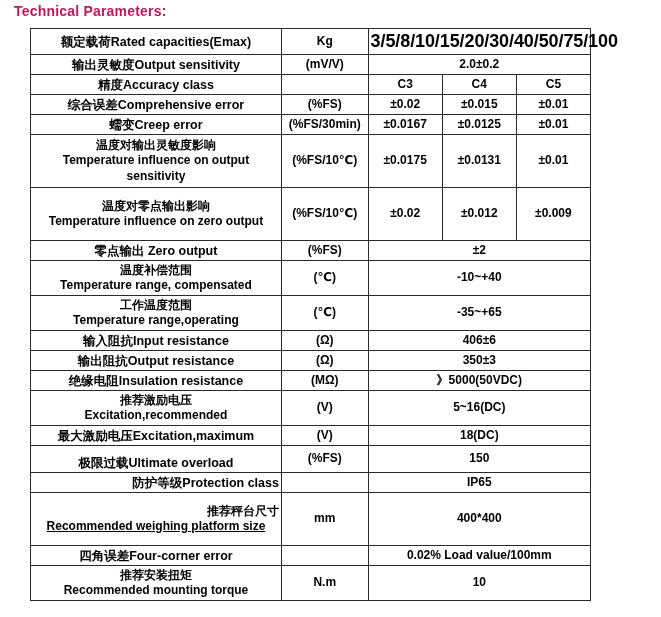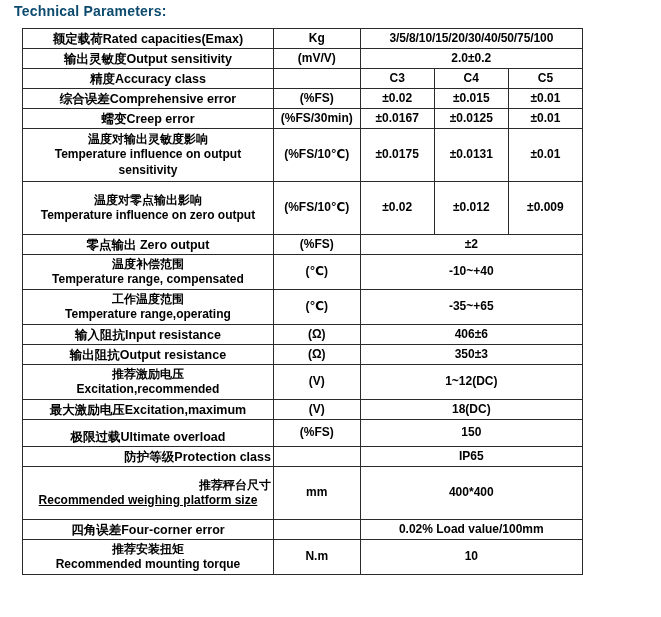--- a/index.html
+++ b/index.html
@@ -15,26 +15,26 @@
     overflow: hidden;
   }
 
   #page-title {
     position: absolute;
     left: 14px;
     top: 3px;
     font-size: 14px;
     font-weight: bold;
     letter-spacing: 0.2px;
-    color: #0c4a6e;
+    color: #be185d;
   }
 
   #spec-table-wrap {
     position: absolute;
-    left: 22px;
+    left: 30px;
     top: 28px;
     width: 561px;
   }
 
   table.spec {
     border-collapse: collapse;
     table-layout: fixed;
     width: 561px;
     background: #ffffff;
   }
@@ -74,21 +74,21 @@
   tr.r3 td { height: 53px; }
 
   .nowrapfit {
     display: block;
     white-space: nowrap;
     font-size: 12.5px;
   }
   .capacities {
     display: block;
     white-space: nowrap;
-    font-size: 12px;
+    font-size: 18px;
     letter-spacing: -0.1px;
   }
 </style>
 </head>
 <body>
 
 <div id="page-title">Technical Parameters:</div>
 
 <div id="spec-table-wrap">
   <table class="spec">
@@ -186,27 +186,34 @@
           <td class="c-unit unit-cell">(Ω)</td>
           <td class="c-all val-cell" colspan="3"><span class="">406±6</span></td>
         </tr>
         <tr class="r1">
           <td class="c-name name-cell">
             <span class="nowrapfit" style="display: block;">输出阻抗Output resistance</span>
           </td>
           <td class="c-unit unit-cell">(Ω)</td>
           <td class="c-all val-cell" colspan="3"><span class="">350±3</span></td>
         </tr>
+        <tr class="r1">
+          <td class="c-name name-cell">
+            <span class="nowrapfit" style="display: block;">绝缘电阻Insulation resistance</span>
+          </td>
+          <td class="c-unit unit-cell">(MΩ)</td>
+          <td class="c-all val-cell" colspan="3"><span class="">》5000(50VDC)</span></td>
+        </tr>
         <tr class="r2">
           <td class="c-name name-cell">
             <span style="display: block;">推荐激励电压</span>
             <span style="display: block;">Excitation,recommended</span>
           </td>
           <td class="c-unit unit-cell">(V)</td>
-          <td class="c-all val-cell" colspan="3"><span class="">1~12(DC)</span></td>
+          <td class="c-all val-cell" colspan="3"><span class="">5~16(DC)</span></td>
         </tr>
         <tr class="r1">
           <td class="c-name name-cell">
             <span class="nowrapfit" style="display: block;">最大激励电压Excitation,maximum</span>
           </td>
           <td class="c-unit unit-cell">(V)</td>
           <td class="c-all val-cell" colspan="3"><span class="">18(DC)</span></td>
         </tr>
         <tr class="r1">
           <td class="c-name name-cell">

